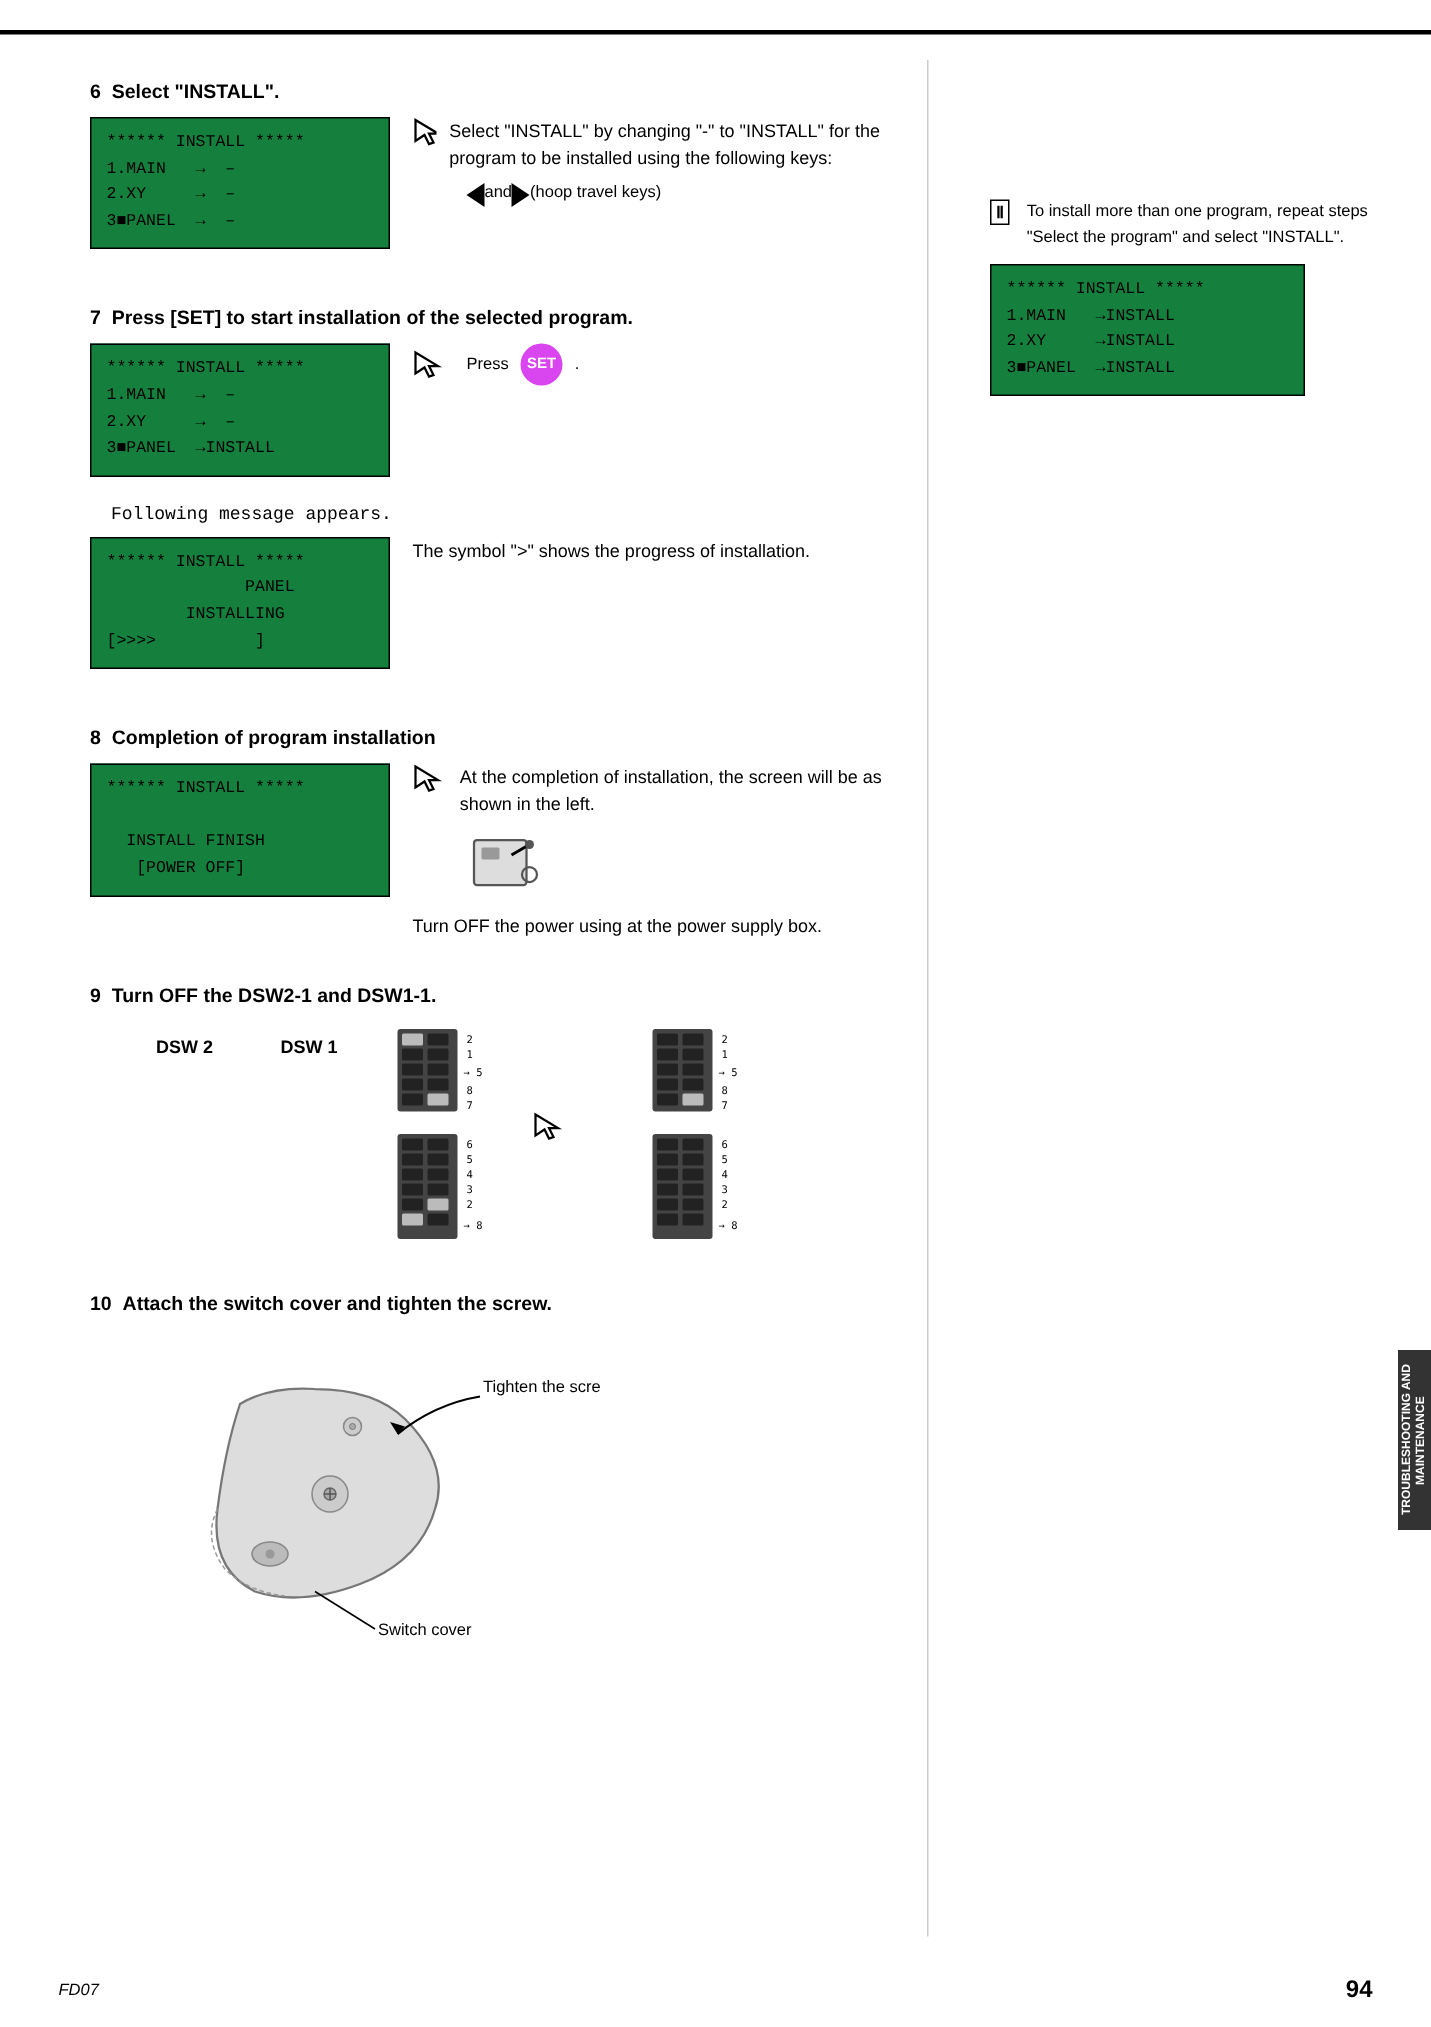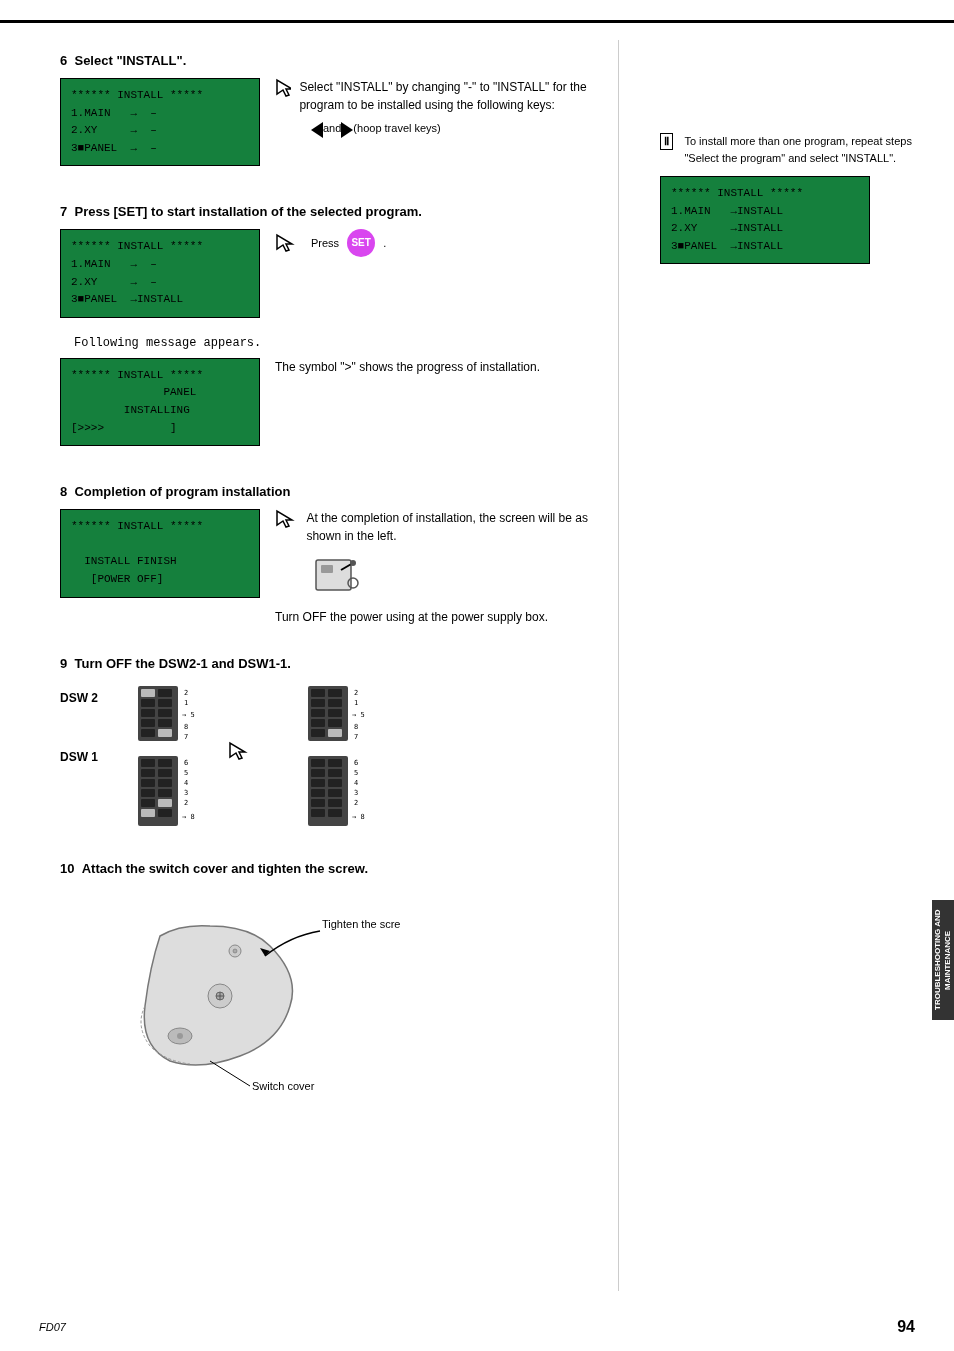--- a/index.html
+++ b/index.html
@@ -147,25 +147,25 @@
       border-bottom: 8px solid transparent;
       border-left: 12px solid #000;
     }
     .dsw-diagram {
       display: flex;
       gap: 30px;
       align-items: flex-start;
     }
     .dsw-labels {
       display: flex;
-      flex-direction: column;
       gap: 45px;
       padding-top: 10px;
       font-size: 12px;
       font-weight: bold;
+      margin-left: 44px;
     }
 
     
     .page-footer {
       position: absolute;
       bottom: 15px;
       left: 0;
       right: 0;
       display: flex;
       justify-content: space-between;

